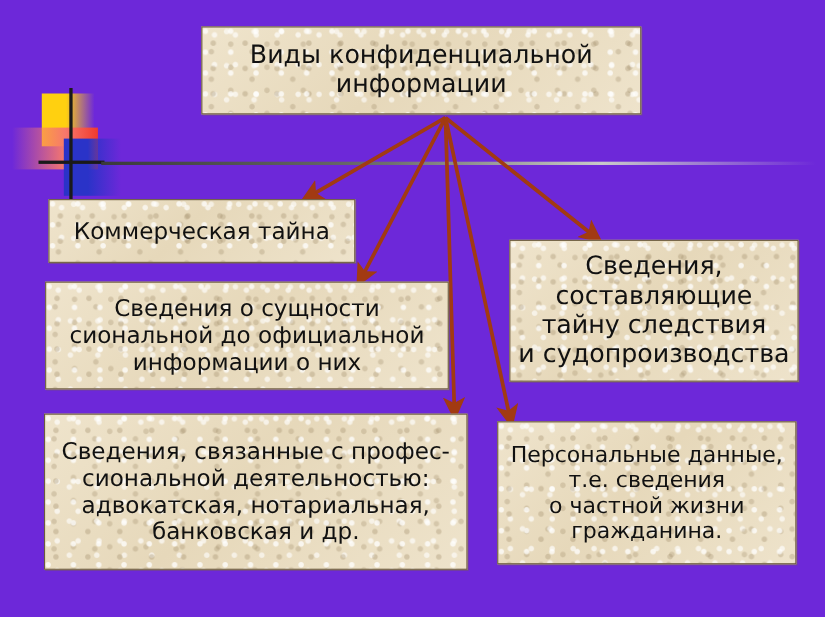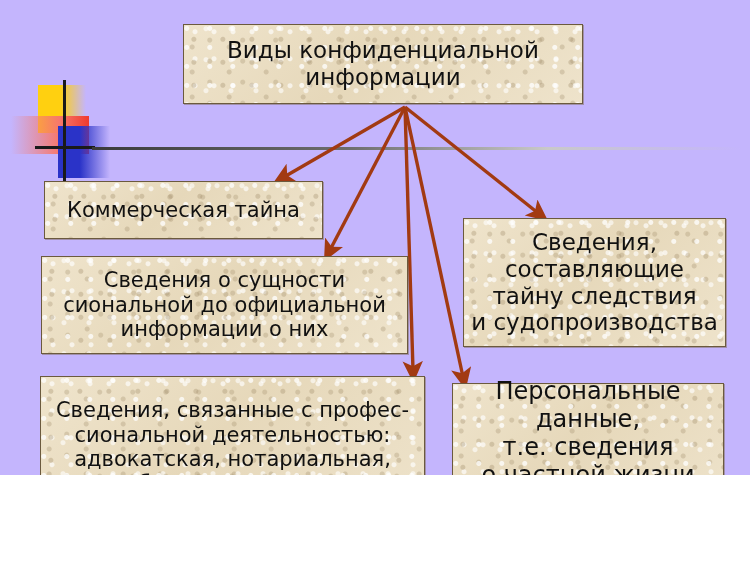--- a/index.html
+++ b/index.html
@@ -4,22 +4,22 @@
 <title>Виды конфиденциальной информации</title>
 <style>
   html, body {
     margin: 0;
     padding: 0;
     background: #ffffff;
   }
   #slide {
     position: relative;
     width: 750px;
-    height: 475px;
-    background: #c4b5fd;
+    height: 561px;
+    background: #6d28d9;
     overflow: hidden;
     font-family: "DejaVu Sans", "Liberation Sans", sans-serif;
   }
 
   
   .deco { position: absolute; }
   .deco-yellow {
     left: 38px; top: 85px;
     width: 48px; height: 48px;
     background: linear-gradient(to right, #ffd010 0%, #ffd010 46%, rgba(255,208,16,0) 100%);
@@ -87,21 +87,21 @@
   #node-invention      { left: 41px;  top: 256px; width: 367px; height: 98px; }
   #node-invention .txt { font-size: 21px; }
 
   #node-professional      { left: 40px;  top: 376px; width: 385px; height: 142px; }
   #node-professional .txt { font-size: 21px; }
 
   #node-investigation      { left: 463px; top: 218px; width: 263px; height: 129px; }
   #node-investigation .txt { font-size: 23px; }
 
   #node-personal      { left: 452px; top: 383px; width: 272px; height: 130px; }
-  #node-personal .txt { font-size: 24px; }
+  #node-personal .txt { font-size: 20px; }
 
   
   #arrows {
     position: absolute;
     left: 0; top: 0;
     width: 750px; height: 561px;
     overflow: visible;
   }
 </style>
 </head>

